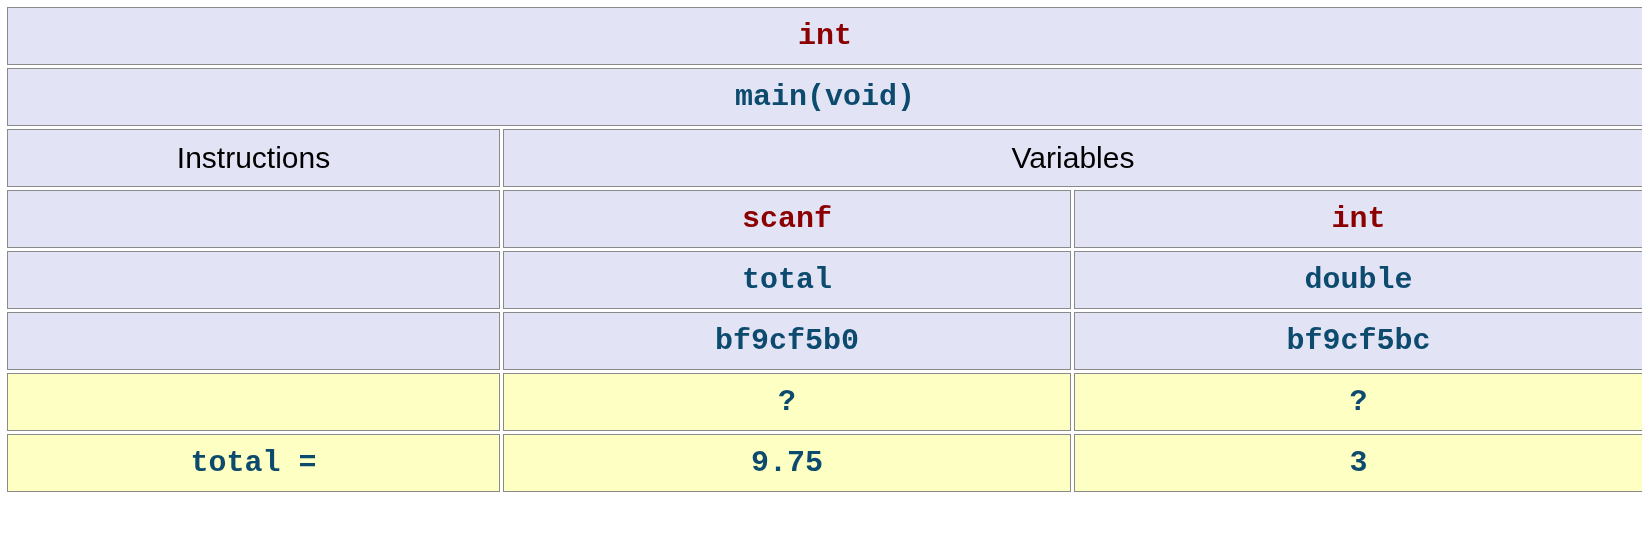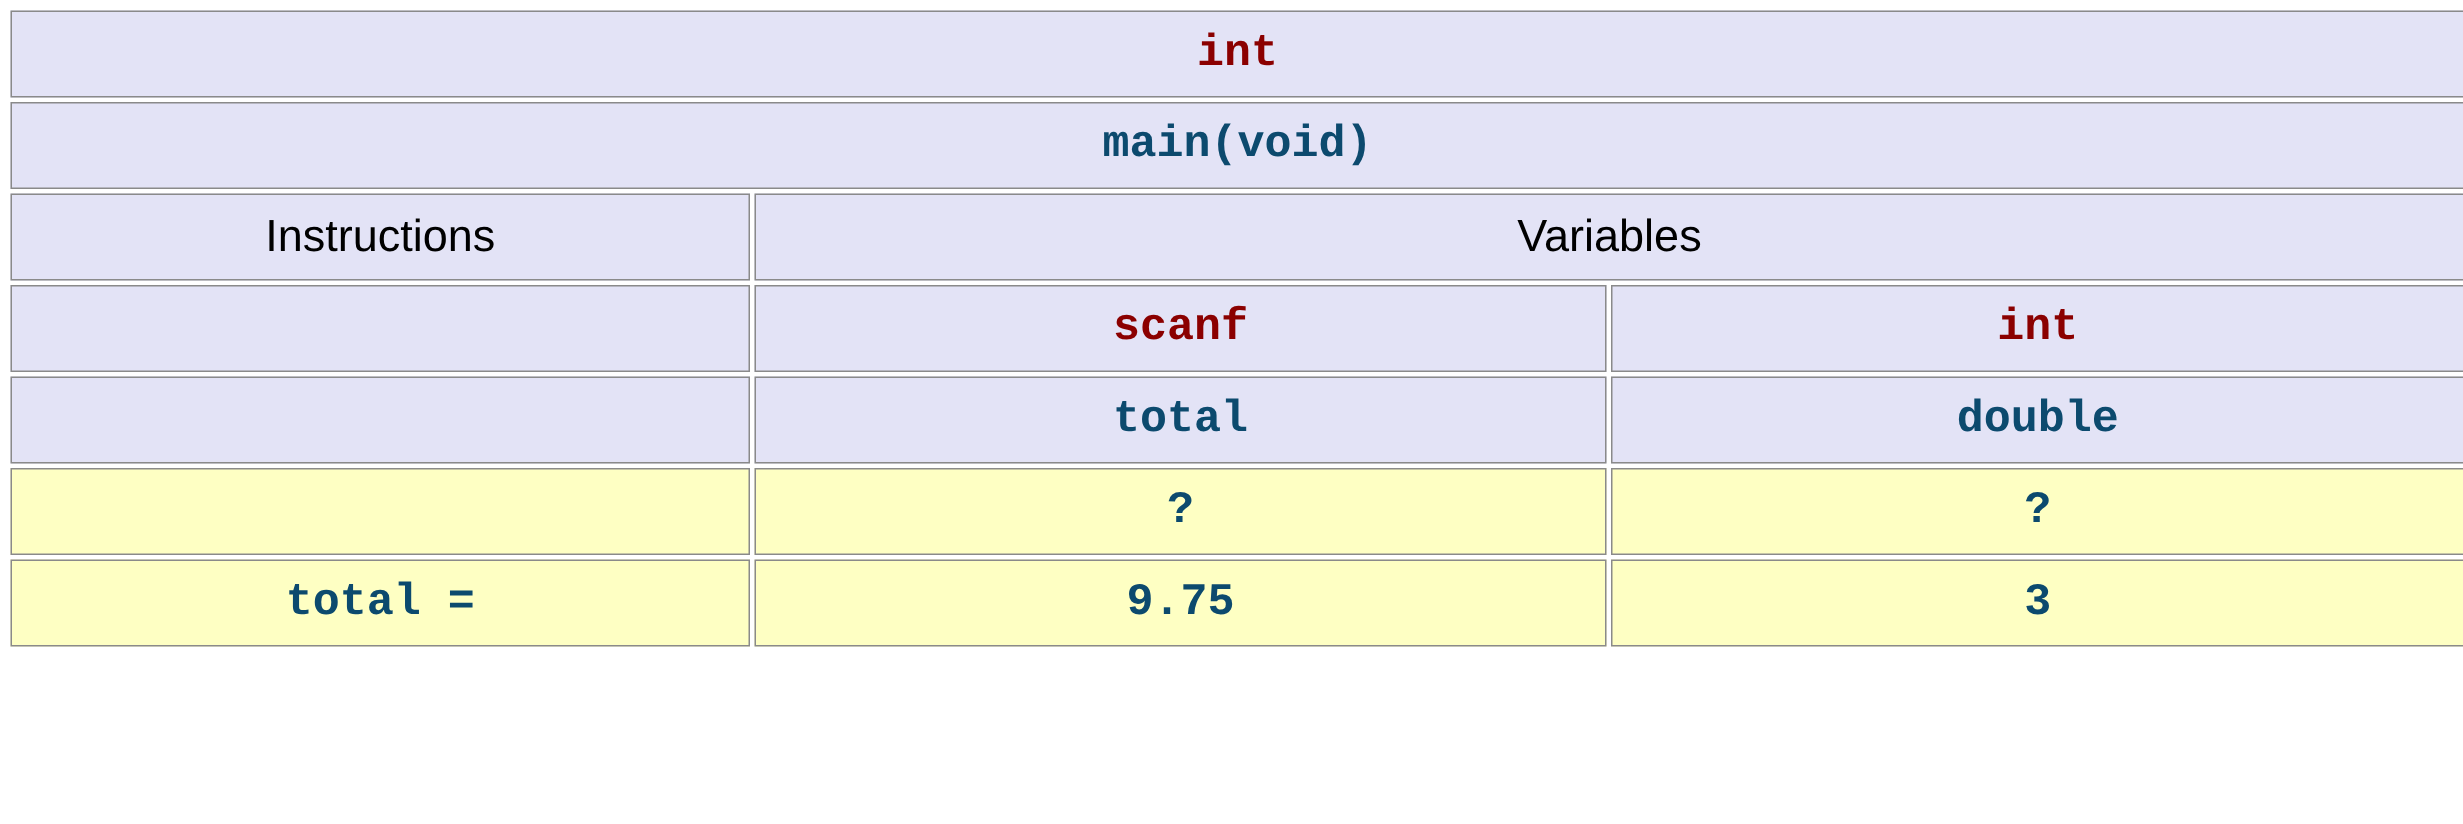--- a/index.html
+++ b/index.html
@@ -58,20 +58,25 @@
       <td class="bg-lav"></td>
       <td class="bg-lav dark-red">scanf</td>
       <td class="bg-lav dark-red">int</td>
     </tr>
     <tr>
       <td class="bg-lav"></td>
       <td class="bg-lav navy">total</td>
       <td class="bg-lav navy">double</td>
     </tr>
     <tr>
+      <td class="bg-lav"></td>
+      <td class="bg-lav navy">bf9cf5b0</td>
+      <td class="bg-lav navy">bf9cf5bc</td>
+    </tr>
+    <tr>
       <td class="bg-yel navy"></td>
       <td class="bg-yel navy">?</td>
       <td class="bg-yel navy">?</td>
     </tr>
     <tr>
       <td class="bg-yel navy">total =</td>
       <td class="bg-yel navy">9.75</td>
       <td class="bg-yel navy">3</td>
     </tr>
   </tbody>

